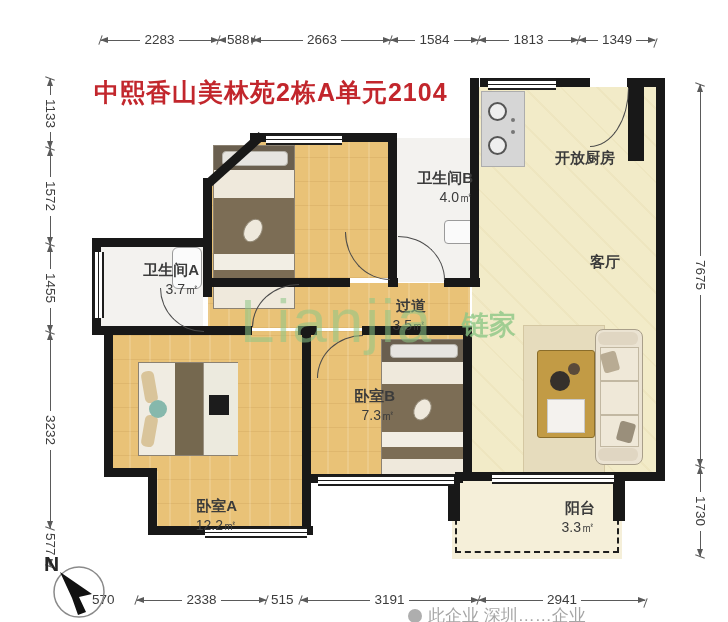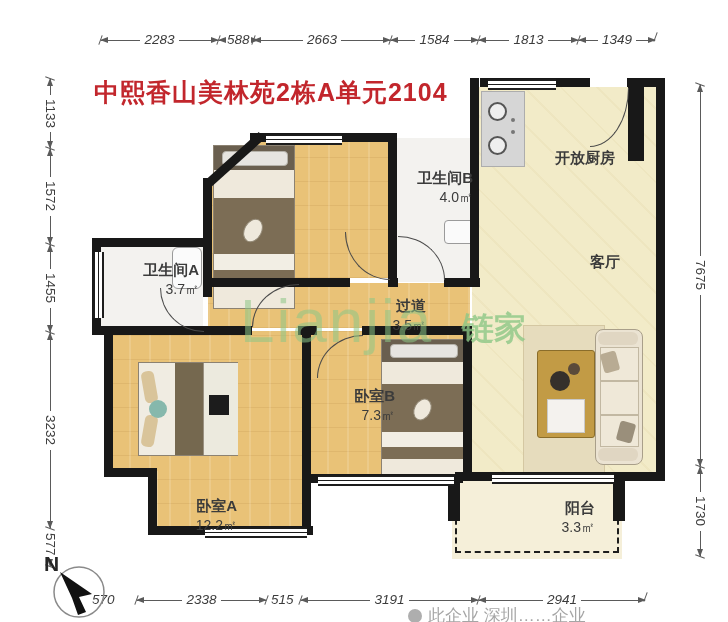--- a/index.html
+++ b/index.html
@@ -30,21 +30,21 @@
   .arc.tl{border-left-width:1.5px;border-top-width:1.5px;border-top-left-radius:100% 100%;}
   .arc.tr{border-right-width:1.5px;border-top-width:1.5px;border-top-right-radius:100% 100%;}
   
   .furn{position:absolute;z-index:2;}
   .piece{position:absolute;}
   
   .roomlabel{position:absolute;z-index:5;text-align:right;color:#3b3b3b;line-height:1.3;}
   .roomlabel .rname{font-size:15px;font-weight:600;display:block;}
   .roomlabel .rarea{font-size:14px;font-weight:500;display:block;}
   
-  .dimrow{position:absolute;display:flex;align-items:flex-start;z-index:5;font-style:italic;}
+  .dimrow{position:absolute;display:flex;align-items:flex-end;z-index:5;}
   .seg{display:flex;align-items:center;height:16px;}
   .tk{width:1px;height:10px;background:#5a5a5a;transform:rotate(20deg);flex:none;}
   .ln{flex:1;height:1px;background:#5a5a5a;position:relative;min-width:4px;}
   .ln.la::before{content:"";position:absolute;left:-1px;top:-3px;width:0;height:0;
        border-top:3.5px solid transparent;border-bottom:3.5px solid transparent;border-right:8px solid #5a5a5a;}
   .ln.ra::before{content:"";position:absolute;right:-1px;top:-3px;width:0;height:0;
        border-top:3.5px solid transparent;border-bottom:3.5px solid transparent;border-left:8px solid #5a5a5a;}
   .num{font-size:13.5px;color:#3c3c3c;padding:0 4px;line-height:1;white-space:nowrap;}
   .dimcol{position:absolute;display:flex;flex-direction:column;align-items:center;z-index:5;}
   .vseg{display:flex;flex-direction:column;align-items:center;width:16px;}
@@ -54,21 +54,21 @@
        border-left:3.5px solid transparent;border-right:3.5px solid transparent;border-bottom:8px solid #5a5a5a;}
   .vln.vb::before{content:"";position:absolute;bottom:-1px;left:-3px;width:0;height:0;
        border-left:3.5px solid transparent;border-right:3.5px solid transparent;border-top:8px solid #5a5a5a;}
   .vnum{writing-mode:vertical-rl;font-size:13.5px;color:#3c3c3c;padding:4px 0;line-height:1;}
   
   #title{position:absolute;left:94px;top:76px;z-index:7;font-size:25px;font-weight:600;
          color:#c2262c;letter-spacing:1px;white-space:nowrap;}
   #watermark{position:absolute;left:240px;top:258px;width:310px;height:92px;z-index:6;pointer-events:none;margin-top:25px;}
   #wm-brand{position:absolute;left:0;top:2px;font-size:62px;font-weight:400;letter-spacing:2px;
             color:rgba(140,199,134,.55);}
-  #wm-cn{position:absolute;left:222px;top:24px;font-size:32px;font-weight:600;color:rgba(140,199,134,.8);}
+  #wm-cn{position:absolute;left:222px;top:24px;font-size:27px;font-weight:600;color:rgba(140,199,134,.8);}
   #wm-com{position:absolute;left:222px;top:48px;font-size:27px;font-weight:700;color:rgba(140,199,134,.8);}
   #footer{position:absolute;left:408px;top:604px;z-index:5;display:flex;align-items:center;gap:6px;
           color:#8f8f8f;font-size:17px;opacity:.8;filter:blur(.4px);white-space:nowrap;}
   #footer .dot{width:14px;height:14px;border-radius:50%;background:#9a9a9a;flex:none;}
   #compass{position:absolute;left:40px;top:552px;z-index:5;}
   #compass .nlabel{position:absolute;left:4px;top:0;font-size:21px;font-weight:600;color:#262626;}
   .balcony-outline{position:absolute;z-index:3;border:2px dashed #1d1d1d;border-top:none;}
 </style>
 </head>
 <body>

